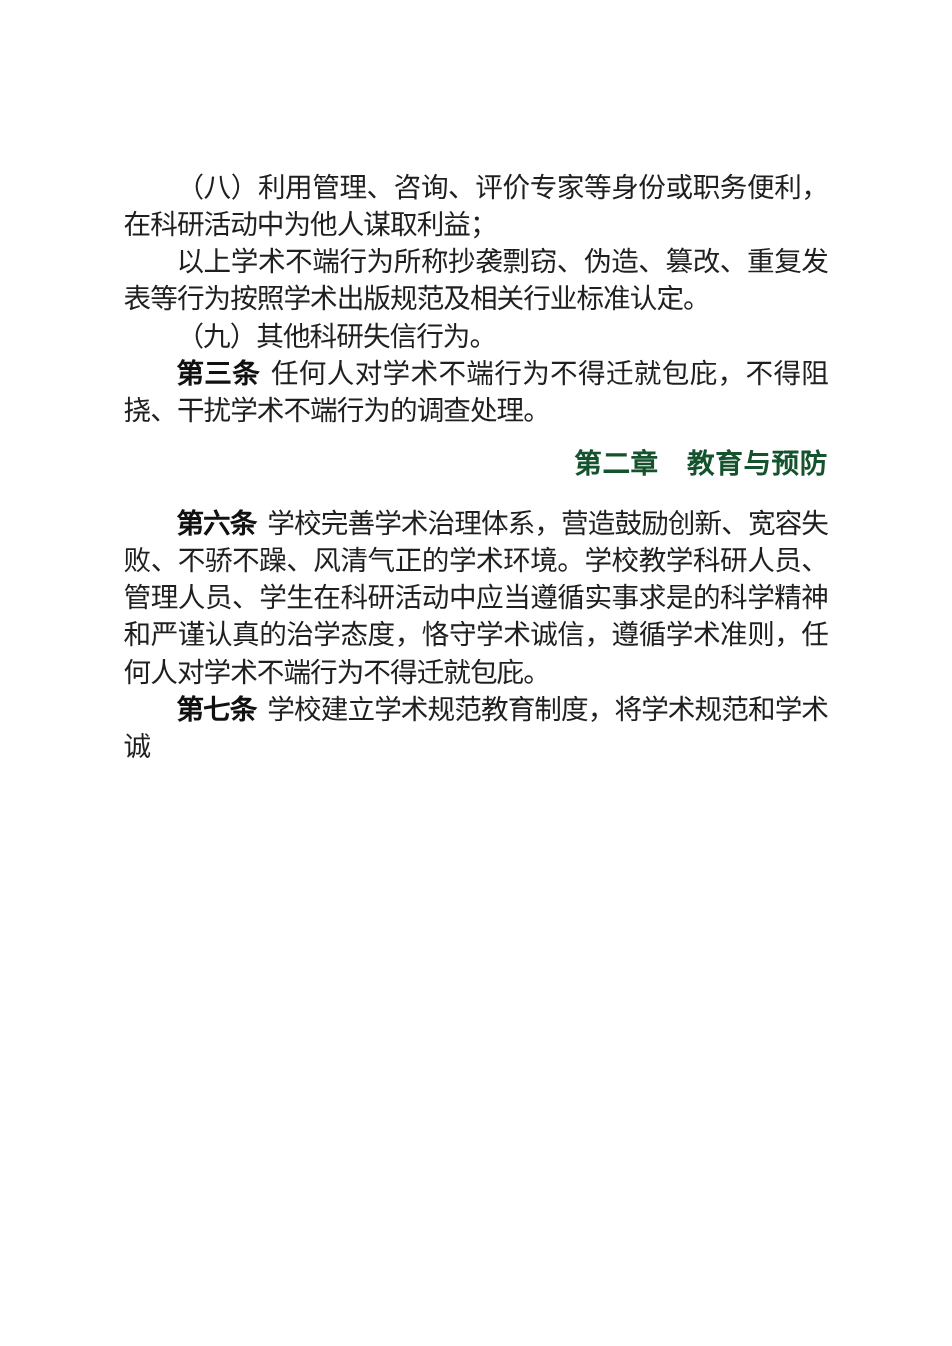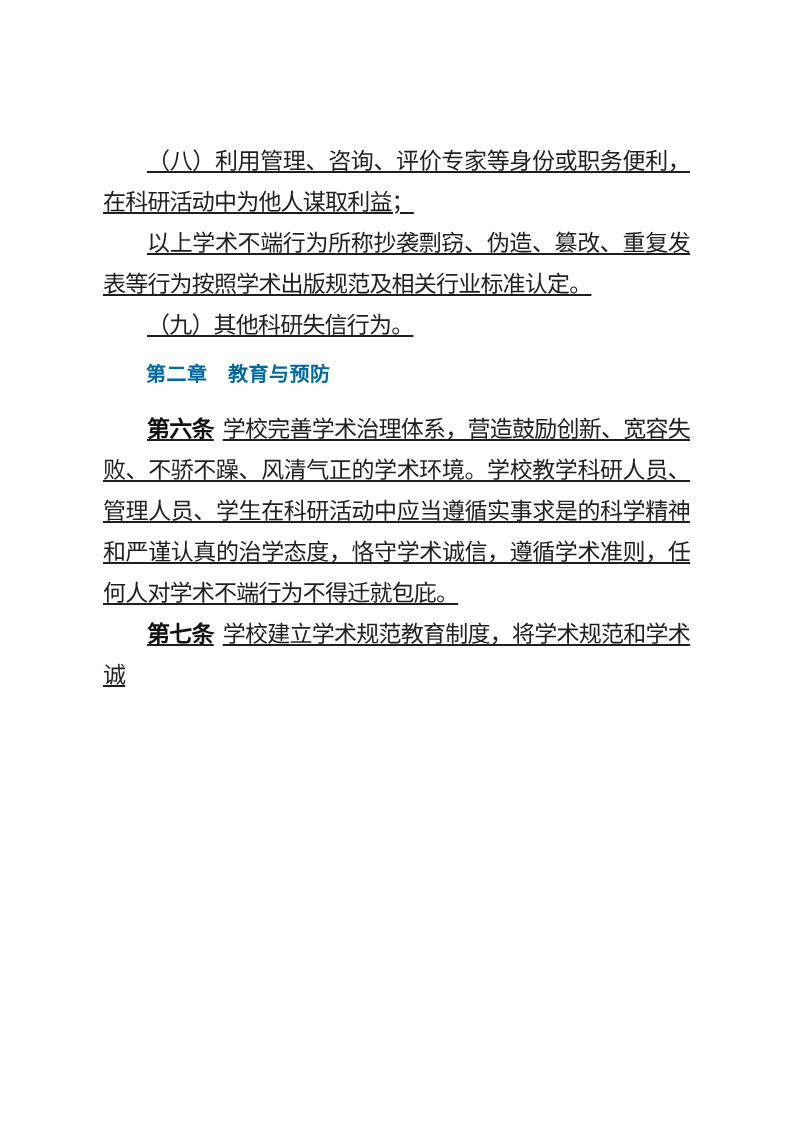--- a/index.html
+++ b/index.html
@@ -18,51 +18,51 @@
   .content {
     position: absolute;
     left: 103px;
     top: 141px;
     width: 587px;
   }
   .body-para {
     margin: 0;
     font-size: 23px;
     letter-spacing: -0.8px;
-    line-height: 41px;
+    line-height: 31px;
     color: #1f1f1f;
     text-align: justify;
     text-justify: inter-ideograph;
     text-indent: 44px;
-    text-decoration: underline;
   }
   .body-para .lead {
     font-weight: 700;
     margin-right: 9px;
     color: #111111;
   }
   .chapter-heading {
     margin: 8px 0 15px 0;
     padding-left: 43px;
     font-family: "Liberation Sans", "DejaVu Sans", sans-serif;
     font-weight: 700;
-    font-size: 20px;
+    font-size: 23px;
     letter-spacing: 0.5px;
     line-height: 40px;
-    color: #0369a1;
-    text-align: left;
+    color: #14532d;
+    text-align: right;
     text-indent: 0;
   }
 </style>
 </head>
 <body>
 
 <div class="page">
   <div class="content">
 
   <p class="body-para"><span>（八）利用管理、咨询、评价专家等身份或职务便利，在科研活动中为他人谋取利益；</span></p>
       <p class="body-para"><span>以上学术不端行为所称抄袭剽窃、伪造、篡改、重复发表等行为按照学术出版规范及相关行业标准认定。</span></p>
       <p class="body-para"><span>（九）其他科研失信行为。</span></p>
+      <p class="body-para"><span class="lead">第三条</span><span>任何人对学术不端行为不得迁就包庇，不得阻挠、干扰学术不端行为的调查处理。</span></p>
       <h2 class="chapter-heading">第二章　教育与预防</h2>
       <p class="body-para"><span class="lead">第六条</span><span>学校完善学术治理体系，营造鼓励创新、宽容失败、不骄不躁、风清气正的学术环境。学校教学科研人员、管理人员、学生在科研活动中应当遵循实事求是的科学精神和严谨认真的治学态度，恪守学术诚信，遵循学术准则，任何人对学术不端行为不得迁就包庇。</span></p>
       <p class="body-para"><span class="lead">第七条</span><span>学校建立学术规范教育制度，将学术规范和学术诚</span></p>
     </div>
 </div>
 
 </body></html>

